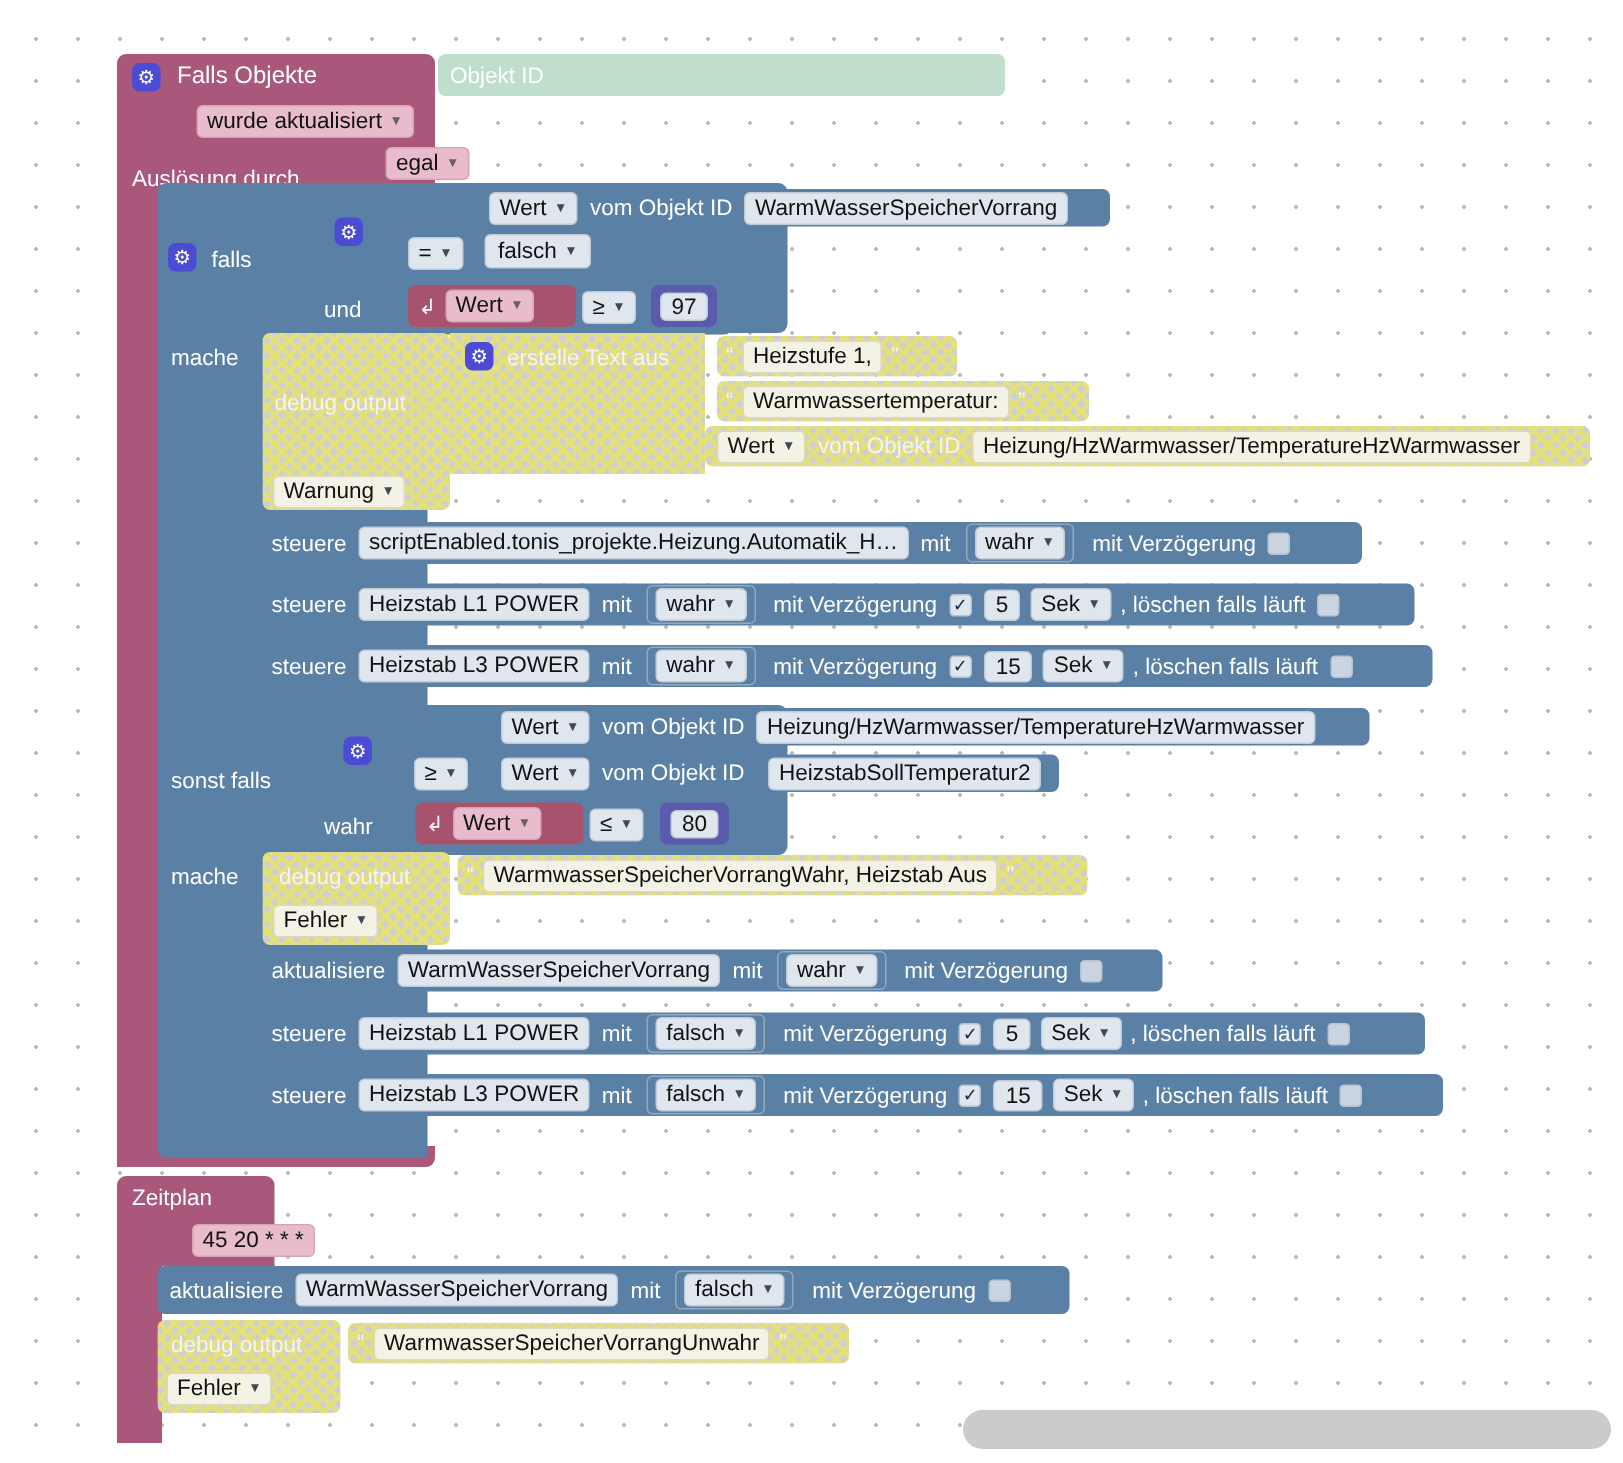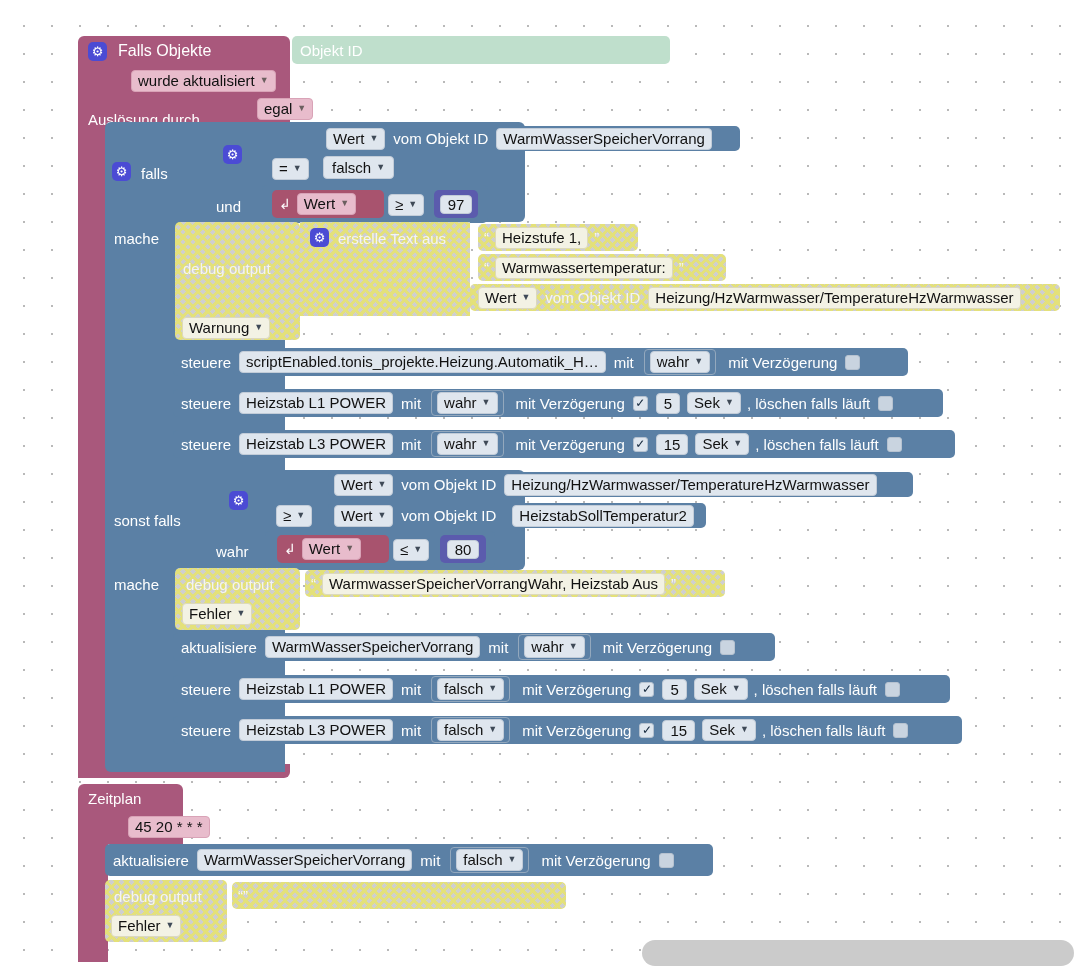--- a/index.html
+++ b/index.html
@@ -419,18 +419,19 @@
   <div class="blk hatch round" style="left:105px; top:880px; width:122px; height:62px;"></div>
   <div class="blk lbl" style="left:114px; top:889px; color:#f4f4f4;">debug output</div>
   <div class="blk" style="left:111px; top:915px;">
     <span class="field yellowish">
         <span>Fehler</span>
         <span class="caret">▼</span>
       </span>
   </div>
   <div class="blk hatch round" style="left:232px; top:882px; width:334px; height:27px; display:flex; align-items:center; padding:0 6px;">
     <span class="lbl" style="color:#f6f6f6; font-size:15px;">“</span>
+    <span class="field yellowish" style="margin:0 6px;">WarmwasserSpeicherVorrangUnwahr</span>
     <span class="lbl" style="color:#f6f6f6; font-size:15px;">”</span>
   </div>
 
   <div id="hscroll"></div>
 
 </div>
 
 </body></html>

